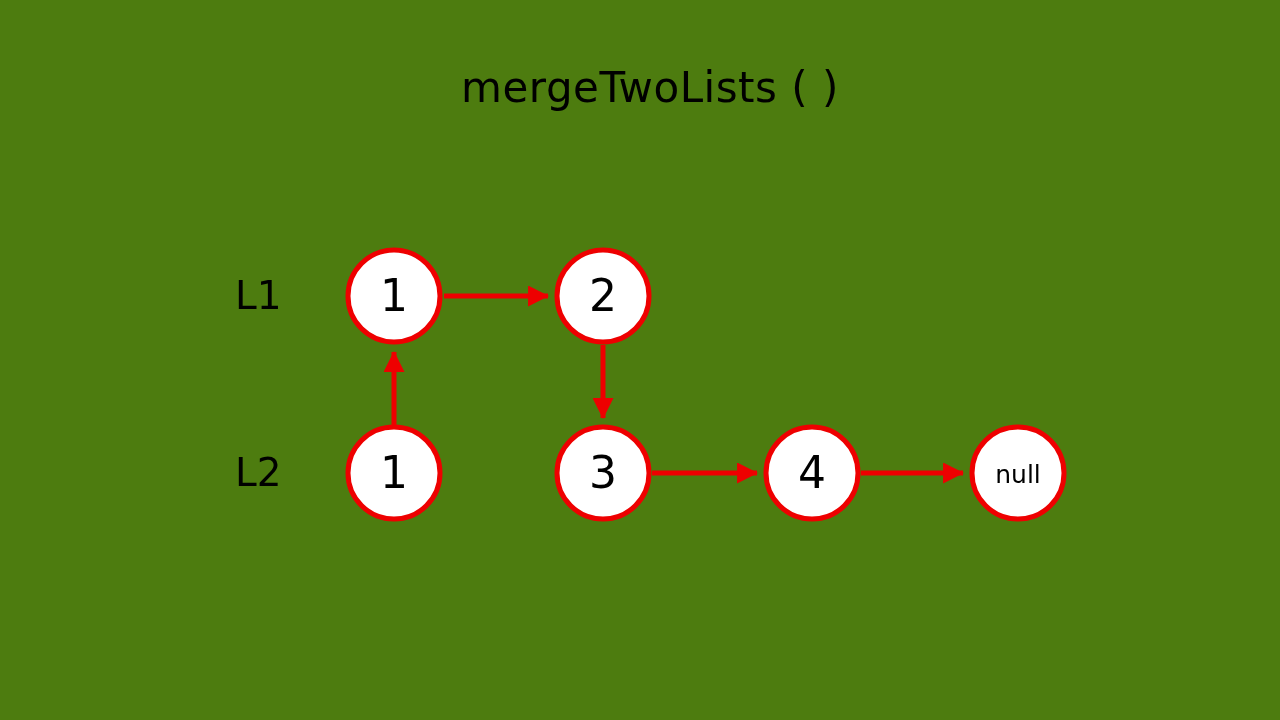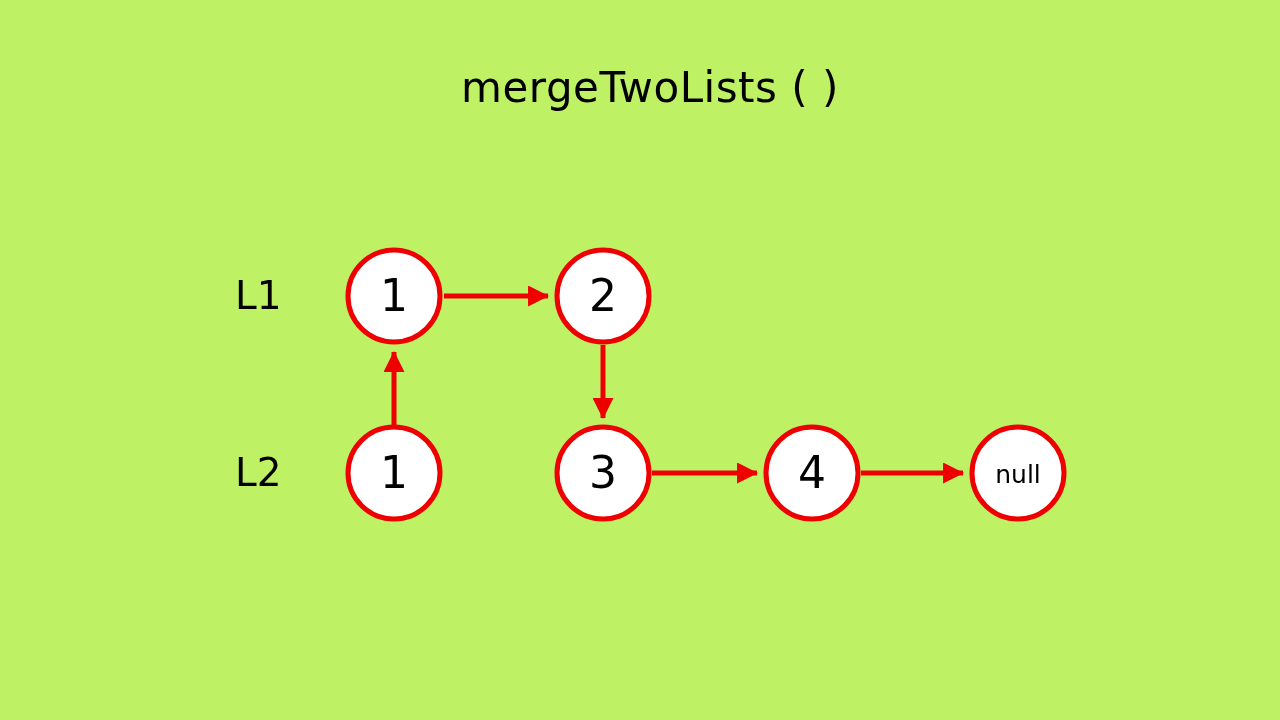--- a/index.html
+++ b/index.html
@@ -10,21 +10,21 @@
   body {
     width: 1280px;
     height: 720px;
     overflow: hidden;
     font-family: "DejaVu Sans", sans-serif;
   }
   #canvas {
     position: relative;
     width: 1280px;
     height: 720px;
-    background: #bef264;
+    background: #4d7c0f;
   }
   svg#diagram {
     position: absolute;
     top: 0;
     left: 0;
     width: 1280px;
     height: 720px;
     display: block;
   }
   .node-circle {

